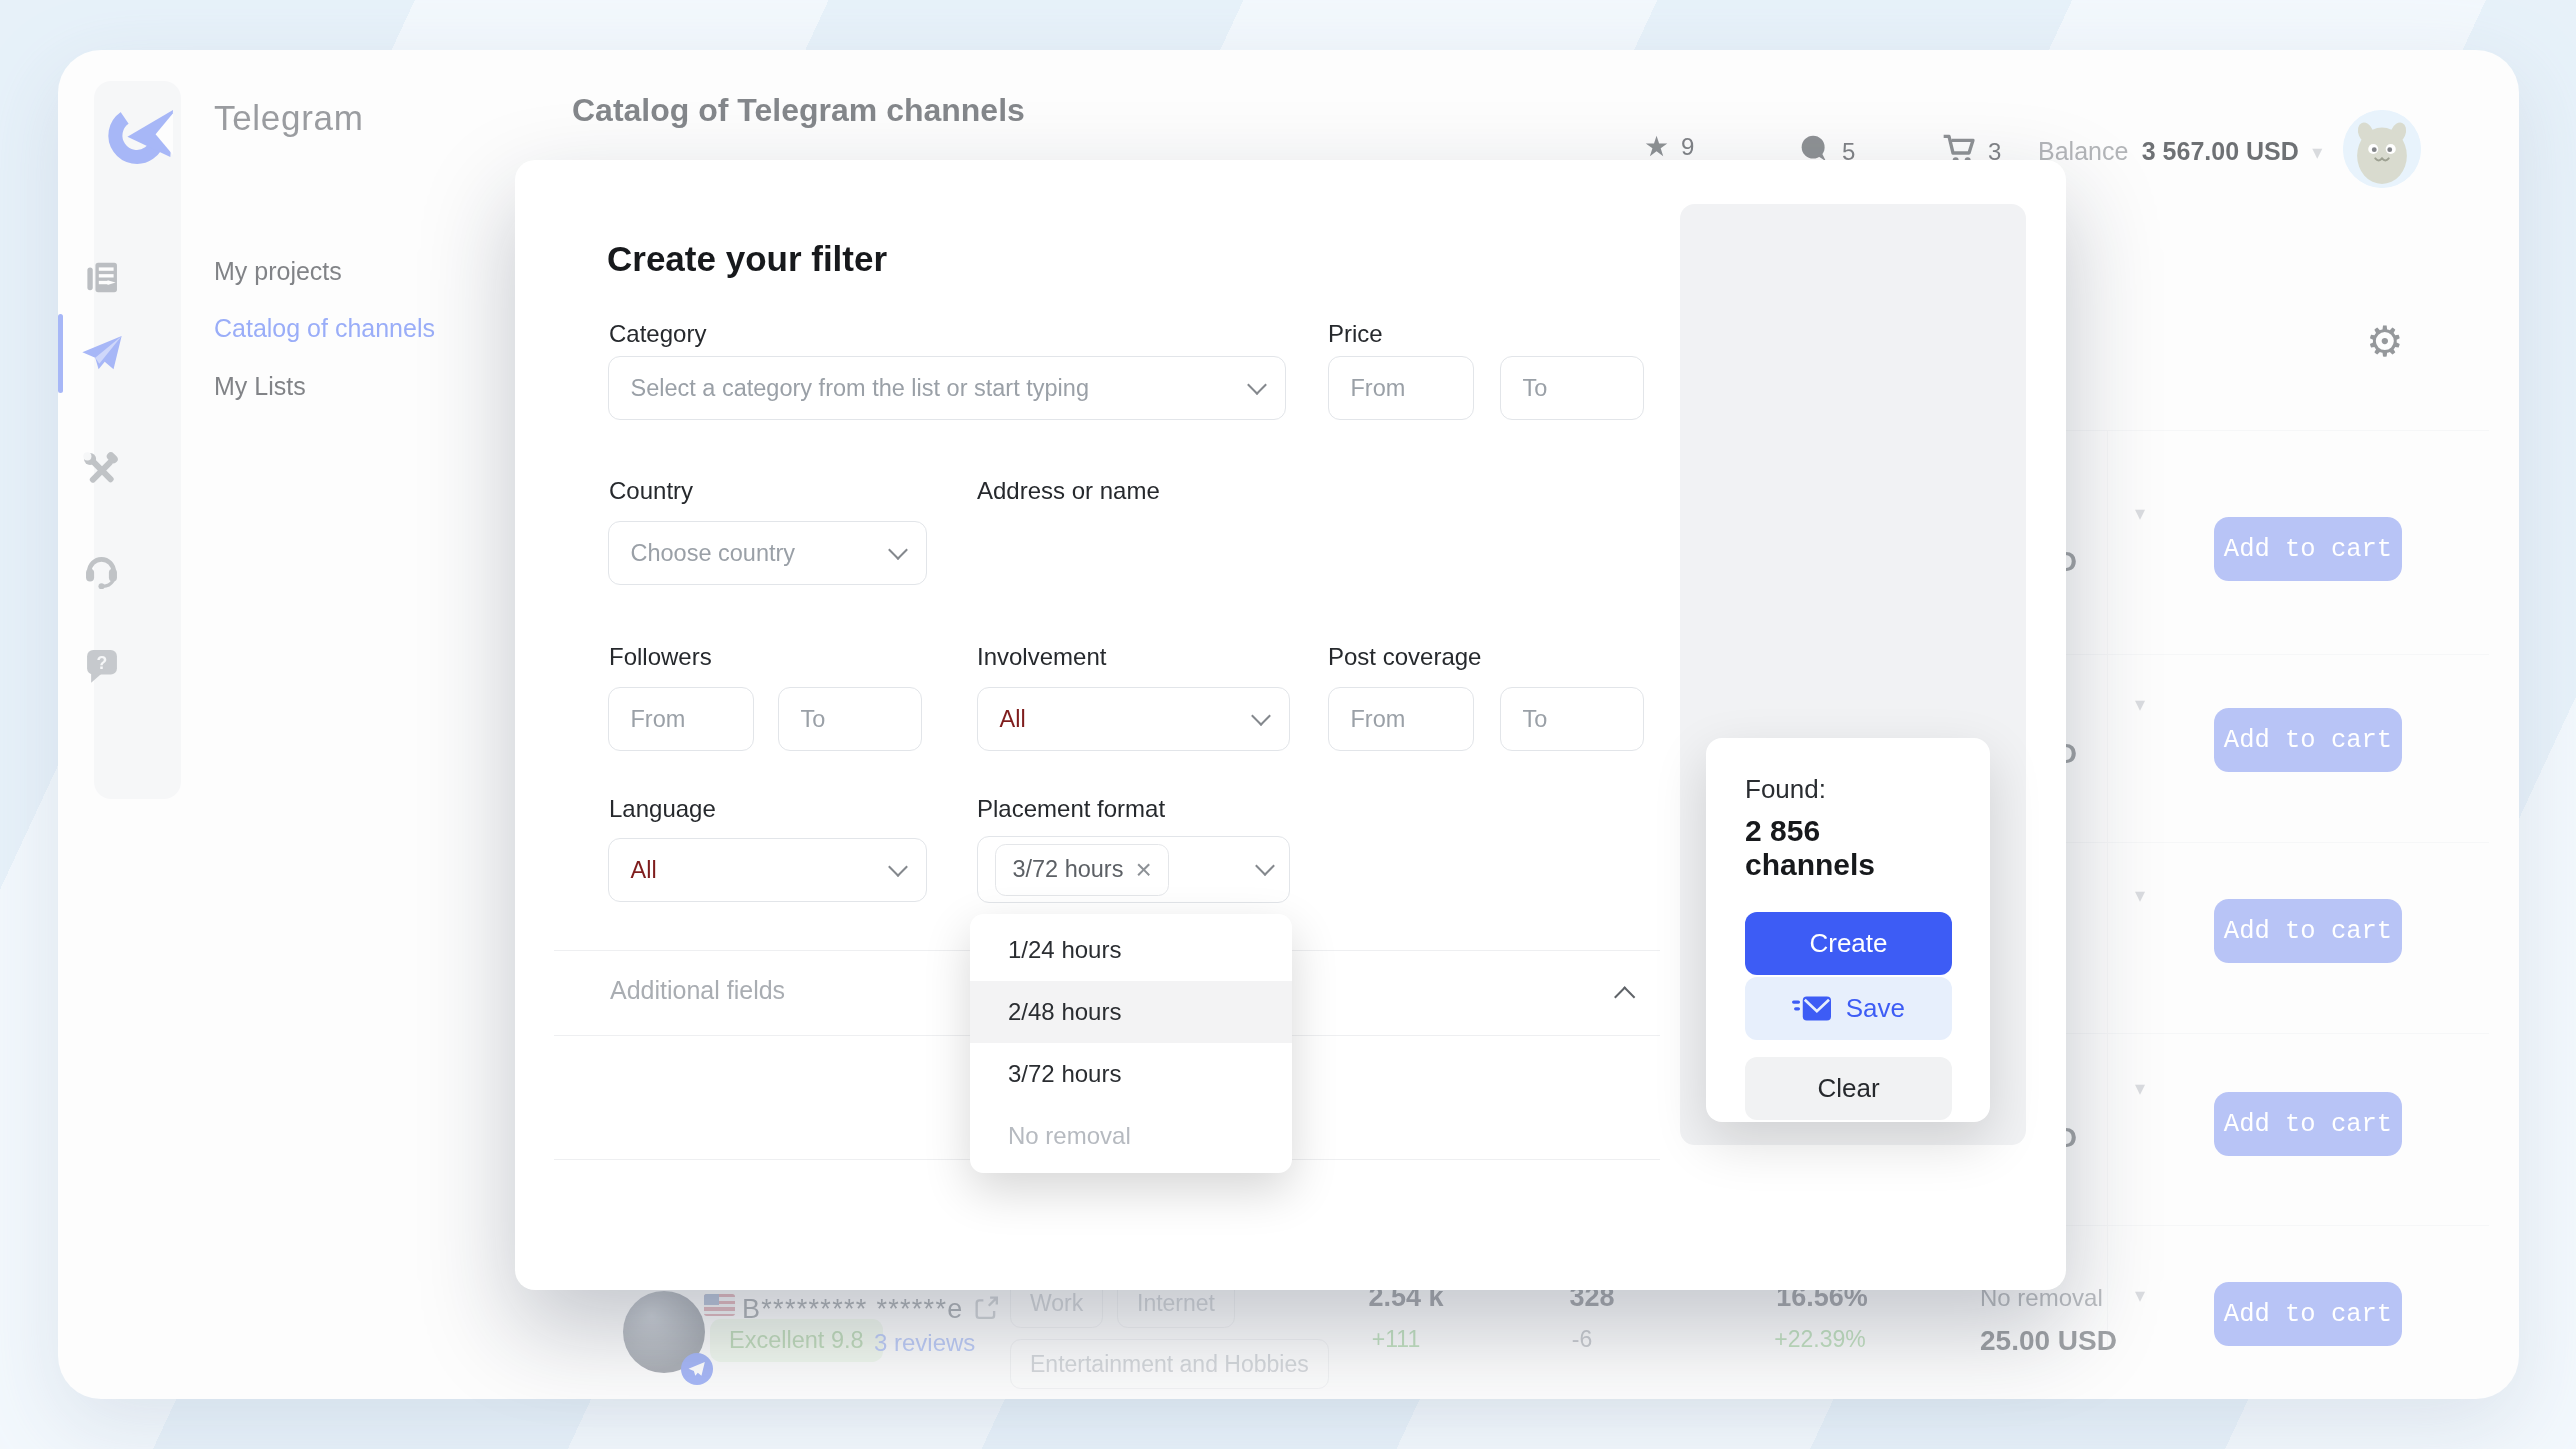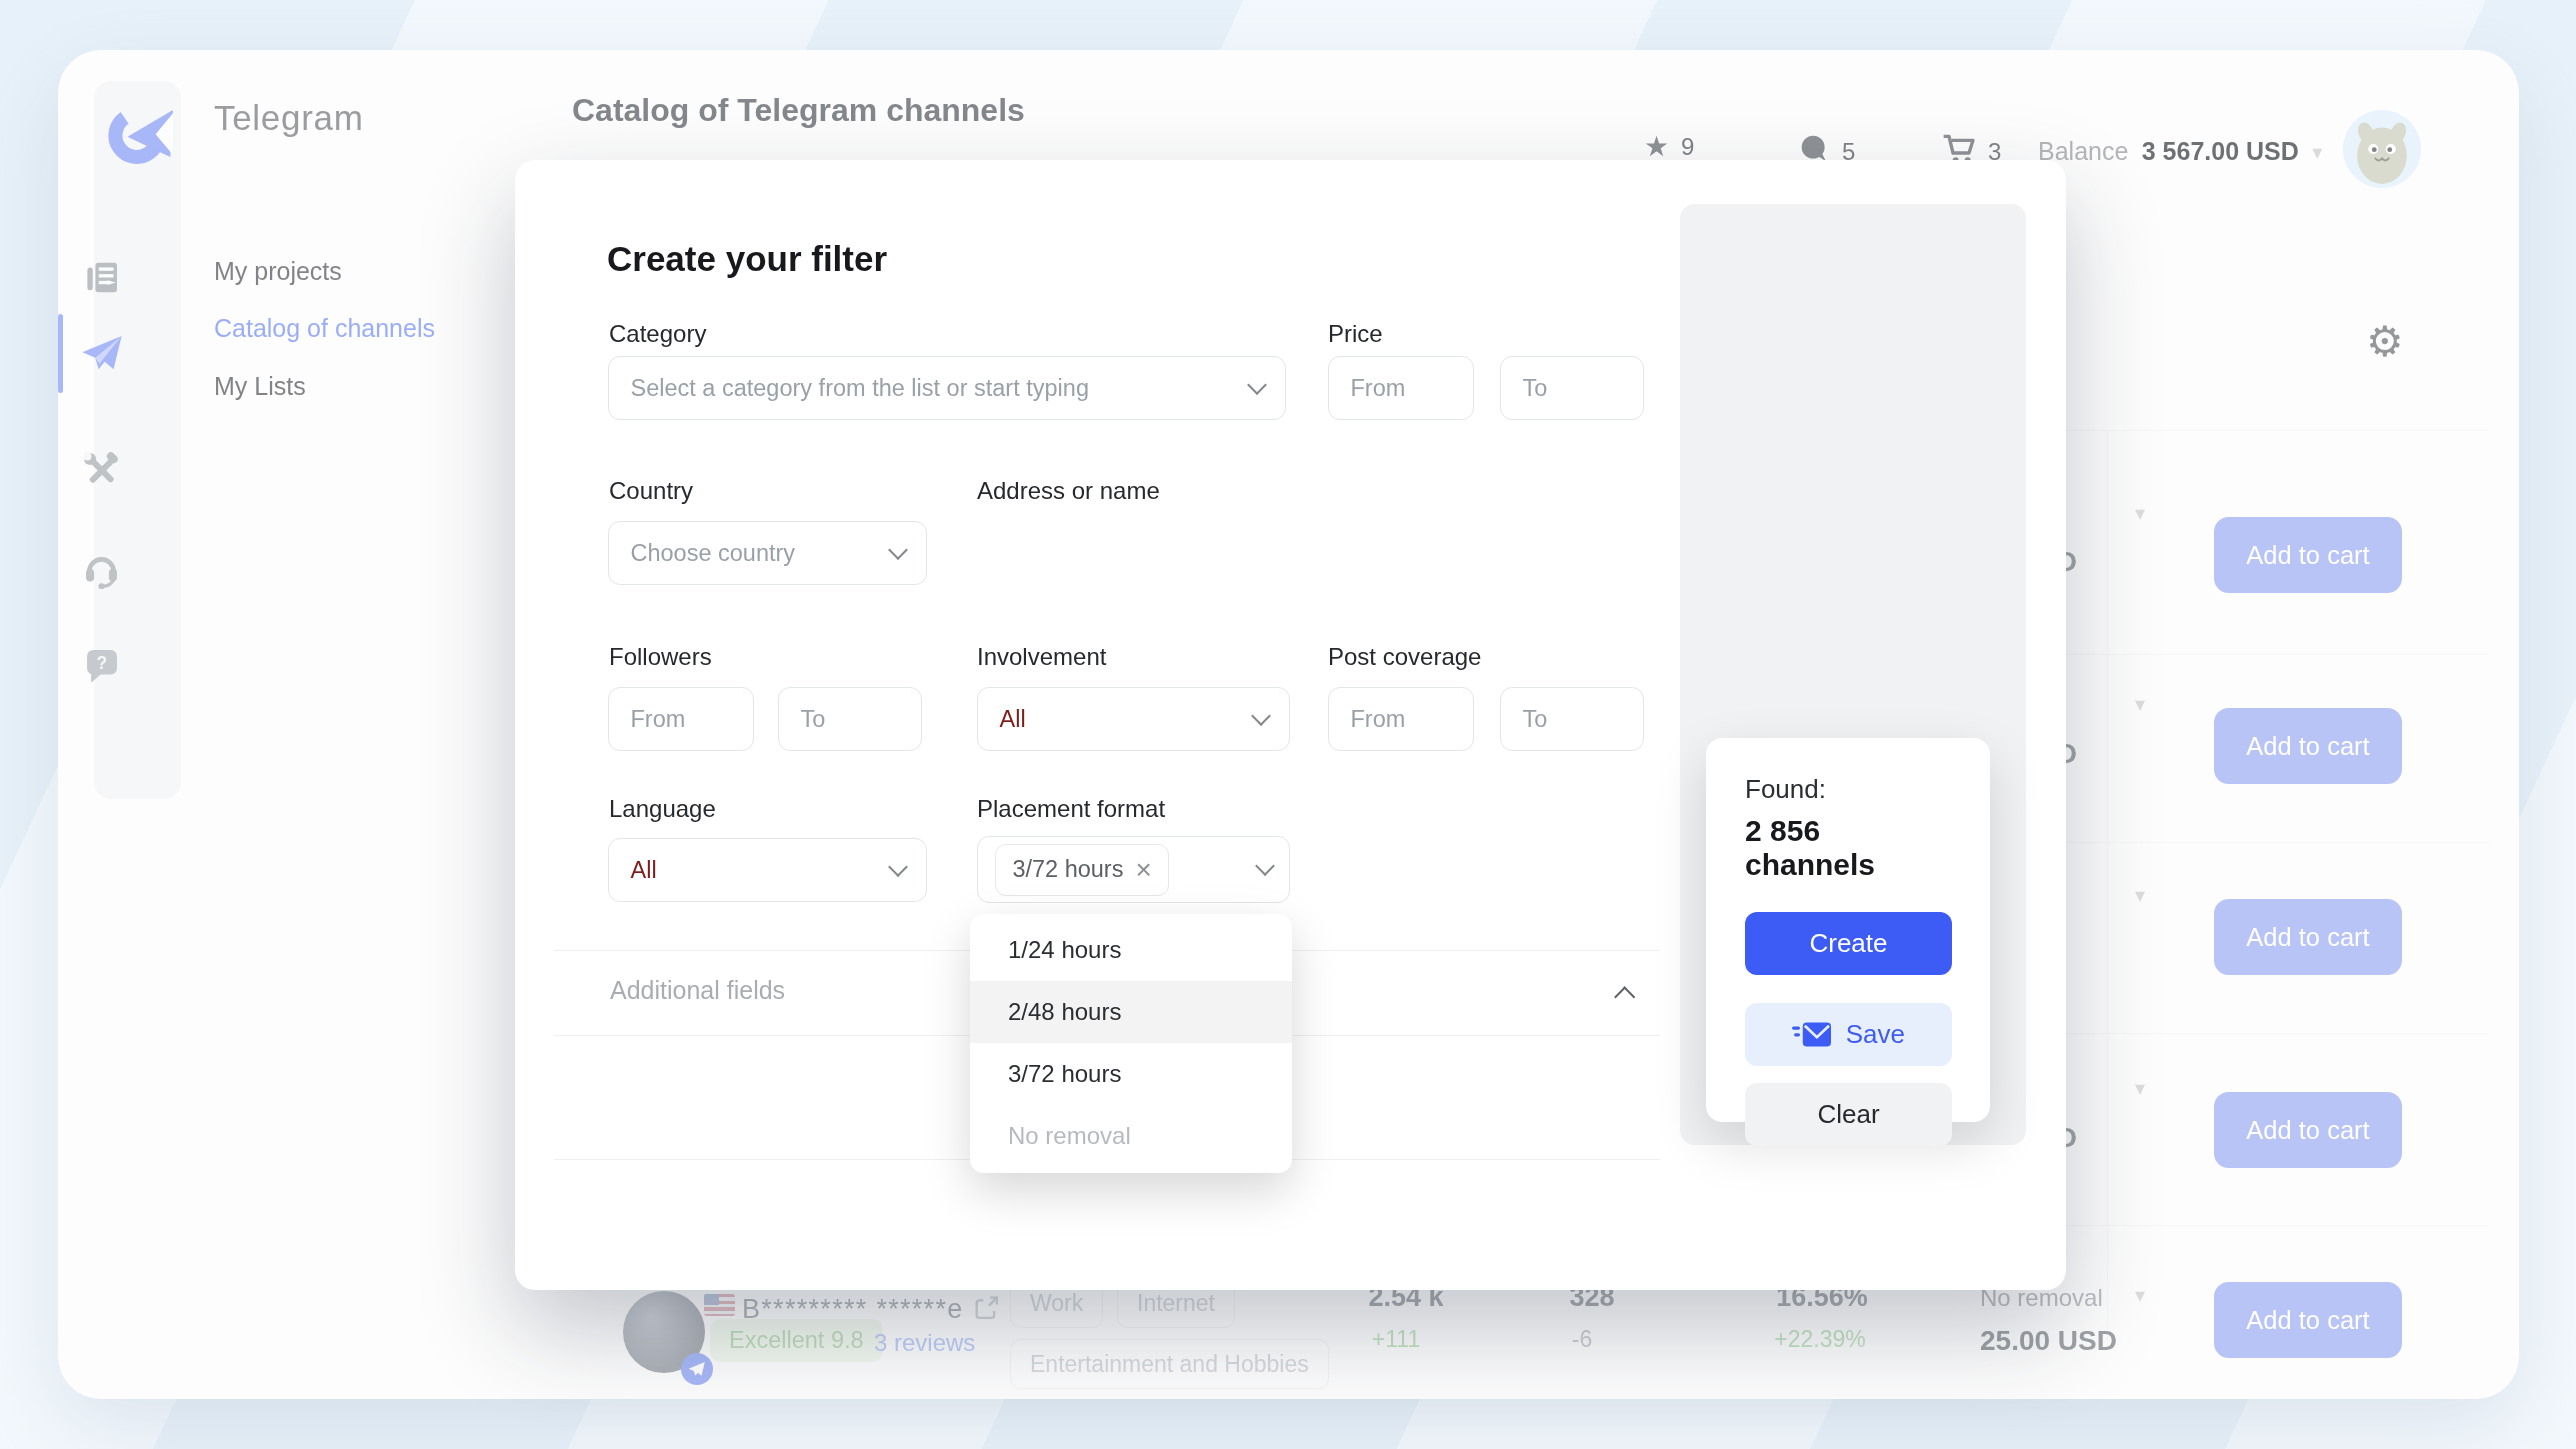--- a/index.html
+++ b/index.html
@@ -23,22 +23,22 @@
   .balval{font-weight:bold;color:#2a2e33}
   .caret{color:#c7cace;font-size:20px}
   .avatar{position:absolute;left:2285px;top:60px;width:78px;height:78px;border-radius:50%;background:#ddeefb;overflow:hidden}
   .gear{position:absolute;left:2308px;top:271px;font-size:42px;color:#63676c;line-height:1}
   
   .vline{position:absolute;left:2049px;top:380px;width:1.3px;height:919px;background:#f2f3f5}
   .hline{position:absolute;left:1476px;width:955px;height:1.3px;background:#f2f3f5}
   .prow-suffix{position:absolute;font-size:23px;color:#8e9297}
   .prow-price{position:absolute;font-size:28px;font-weight:bold;color:#75797e}
   .prow-caret{position:absolute;font-size:20px;color:#c9ccd1}
-  .atc{position:absolute;width:188px;height:76px;background:#97a8f2;border-radius:14.8px;border:none;
-       color:#fff;font-size:25.5px;display:flex;align-items:center;justify-content:center;font-family:Liberation Sans, sans-serif}
+  .atc{position:absolute;width:188px;height:64px;background:#97a8f2;border-radius:14.8px;border:none;
+       color:#fff;font-size:25.5px;display:flex;align-items:center;justify-content:center;font-family:Liberation Mono, monospace}
   
   .chav{position:absolute;left:565px;top:1241px;width:82px;height:82px;border-radius:50%;
         background:radial-gradient(circle at 35% 30%,#b9bfc7,#878d96 70%)}
   .chbadge{position:absolute;left:623px;top:1303px;width:32px;height:32px;border-radius:50%;background:#7f97f3;
            display:flex;align-items:center;justify-content:center}
   .flag{position:absolute;left:646px;top:1244px;width:31px;height:21.5px;border-radius:2.7px;overflow:hidden;
         background:repeating-linear-gradient(#d8a0a8 0 3.4px,#f3f5f7 3.4px 6.7px)}
   .flag i{position:absolute;left:0;top:0;width:14.8px;height:11.4px;background:#9fb0cd;display:block}
   .chname{position:absolute;left:684px;top:1244px;font-size:27px;color:#90959b;letter-spacing:1.3px;white-space:nowrap}
   .ratpill{position:absolute;left:652px;top:1269px;height:43px;padding:0 19px;background:#ecf6e8;color:#a6cc9e;
@@ -75,21 +75,21 @@
   .opt.hl{background:#f3f3f4}
   .opt.dis{color:#b6bac0}
   
   .found{position:absolute;left:1191px;top:578px;width:284px;height:384px;background:#fff;border-radius:16px;
          box-shadow:0 20px 54px rgba(0,0,0,.14);padding:36px 39px;box-sizing:border-box;z-index:11}
   .foundlbl{font-size:26px;color:#2a2d31}
   .foundcnt{font-size:30px;font-weight:bold;color:#17191c;margin-top:9.4px}
   .btn{width:207px;height:63px;border:none;border-radius:12px;font-size:26px;font-family:inherit;
        display:flex;align-items:center;justify-content:center;gap:14.8px}
   .btn.apply{margin-top:29.5px;background:#3d5cf5;color:#fff}
-  .btn.save{margin-top:28px;background:#e7effc;color:#3d5cf5}
+  .btn.save{margin-top:2px;background:#e7effc;color:#3d5cf5}
   .btn.clear{margin-top:17.4px;background:#f1f2f3;color:#26292d}
 </style>
 </head>
 <body>
 
 <div class="bg"></div>
 
 <div class="card">
 
   <div class="rail"></div>

